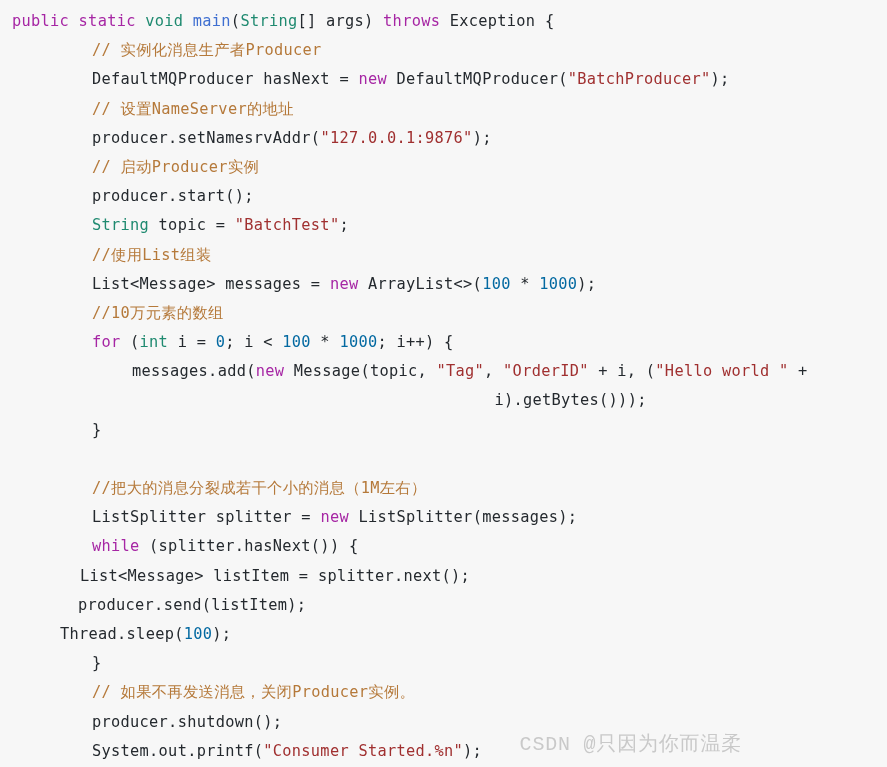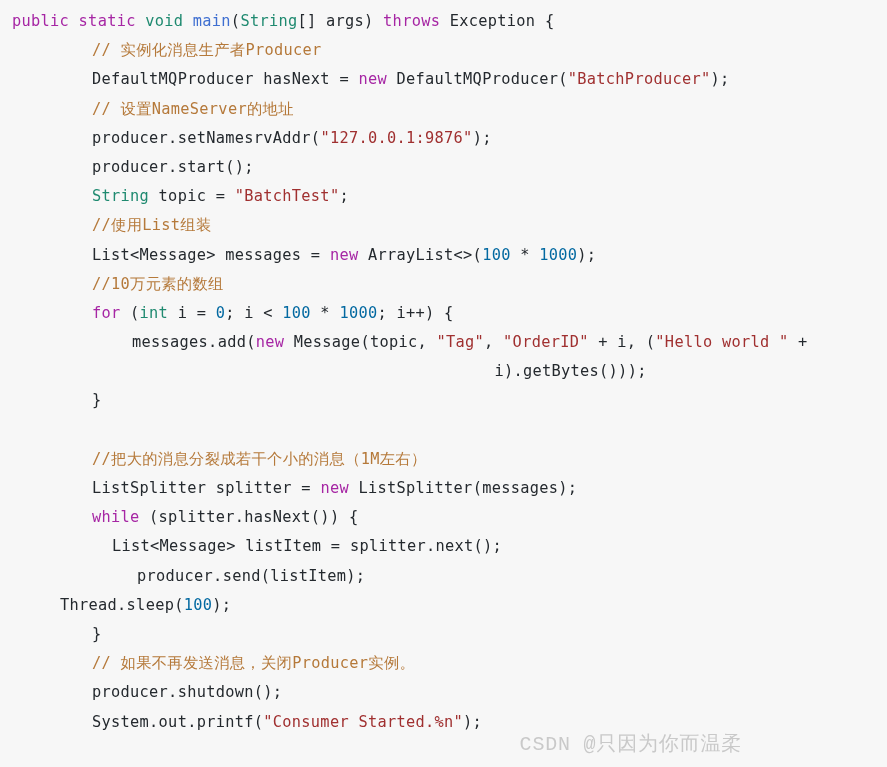--- a/index.html
+++ b/index.html
@@ -64,20 +64,21 @@
   <div class="code-line" style="padding-left:12px;"><span class="tok-kw">public</span><span class="tok-plain"> </span><span class="tok-kw">static</span><span class="tok-plain"> </span><span class="tok-type">void</span><span class="tok-plain"> </span><span class="tok-fn">main</span><span class="tok-punct">(</span><span class="tok-type">String</span><span class="tok-punct">[] </span><span class="tok-plain">args</span><span class="tok-punct">) </span><span class="tok-kw">throws</span><span class="tok-plain"> Exception </span><span class="tok-punct">{</span></div>
 
   <div class="code-line" style="padding-left:92px;"><span class="tok-cmt">// <span class="cn">实例化消息生产者</span>Producer</span></div>
 
   <div class="code-line" style="padding-left:92px;"><span class="tok-plain">DefaultMQProducer hasNext </span><span class="tok-punct">= </span><span class="tok-kw">new</span><span class="tok-plain"> DefaultMQProducer</span><span class="tok-punct">(</span><span class="tok-str">"BatchProducer"</span><span class="tok-punct">);</span></div>
 
   <div class="code-line" style="padding-left:92px;"><span class="tok-cmt">// <span class="cn">设置</span>NameServer<span class="cn">的地址</span></span></div>
 
   <div class="code-line" style="padding-left:92px;"><span class="tok-plain">producer.setNamesrvAddr</span><span class="tok-punct">(</span><span class="tok-str">"127.0.0.1:9876"</span><span class="tok-punct">);</span></div>
 
+  <div class="code-line" style="padding-left:92px;"><span class="tok-cmt">// <span class="cn">启动</span>Producer<span class="cn">实例</span></span></div>
 
   <div class="code-line" style="padding-left:92px;"><span class="tok-plain">producer.start</span><span class="tok-punct">();</span></div>
 
   <div class="code-line" style="padding-left:92px;"><span class="tok-type">String</span><span class="tok-plain"> topic </span><span class="tok-punct">= </span><span class="tok-str">"BatchTest"</span><span class="tok-punct">;</span></div>
 
   <div class="code-line" style="padding-left:92px;"><span class="tok-cmt">//<span class="cn">使用</span>List<span class="cn">组装</span></span></div>
 
   <div class="code-line" style="padding-left:92px;"><span class="tok-plain">List</span><span class="tok-punct">&lt;</span><span class="tok-plain">Message</span><span class="tok-punct">&gt;</span><span class="tok-plain"> messages </span><span class="tok-punct">= </span><span class="tok-kw">new</span><span class="tok-plain"> ArrayList</span><span class="tok-punct">&lt;&gt;(</span><span class="tok-num">100</span><span class="tok-punct"> * </span><span class="tok-num">1000</span><span class="tok-punct">);</span></div>
 
   <div class="code-line" style="padding-left:92px;"><span class="tok-cmt">//10<span class="cn">万元素的数组</span></span></div>
@@ -91,23 +92,23 @@
   <div class="code-line" style="padding-left:92px;"><span class="tok-punct">}</span></div>
 
   <div class="code-line blank">&nbsp;</div>
 
   <div class="code-line" style="padding-left:92px;"><span class="tok-cmt">//<span class="cn">把大的消息分裂成若干个小的消息（</span>1M<span class="cn">左右）</span></span></div>
 
   <div class="code-line" style="padding-left:92px;"><span class="tok-plain">ListSplitter splitter </span><span class="tok-punct">= </span><span class="tok-kw">new</span><span class="tok-plain"> ListSplitter</span><span class="tok-punct">(</span><span class="tok-plain">messages</span><span class="tok-punct">);</span></div>
 
   <div class="code-line" style="padding-left:92px;"><span class="tok-kw">while</span><span class="tok-punct"> (</span><span class="tok-plain">splitter.hasNext</span><span class="tok-punct">()) {</span></div>
 
-  <div class="code-line" style="padding-left:112px;"><span class="tok-plain">List</span><span class="tok-punct">&lt;</span><span class="tok-plain">Message</span><span class="tok-punct">&gt;</span><span class="tok-plain"> listItem </span><span class="tok-punct">= </span><span class="tok-plain">splitter.next</span><span class="tok-punct">();</span></div>
+  <div class="code-line" style="padding-left:80px;"><span class="tok-plain">List</span><span class="tok-punct">&lt;</span><span class="tok-plain">Message</span><span class="tok-punct">&gt;</span><span class="tok-plain"> listItem </span><span class="tok-punct">= </span><span class="tok-plain">splitter.next</span><span class="tok-punct">();</span></div>
 
-  <div class="code-line" style="padding-left:116px;margin-left:21px;"><span class="tok-plain">producer.send</span><span class="tok-punct">(</span><span class="tok-plain">listItem</span><span class="tok-punct">);</span></div>
+  <div class="code-line" style="padding-left:78px;"><span class="tok-plain">producer.send</span><span class="tok-punct">(</span><span class="tok-plain">listItem</span><span class="tok-punct">);</span></div>
 
   <div class="code-line" style="padding-left:60px;"><span class="tok-plain">Thread.sleep</span><span class="tok-punct">(</span><span class="tok-num">100</span><span class="tok-punct">);</span></div>
 
   <div class="code-line" style="padding-left:92px;"><span class="tok-punct">}</span></div>
 
   <div class="code-line" style="padding-left:92px;"><span class="tok-cmt">// <span class="cn">如果不再发送消息，关闭</span>Producer<span class="cn">实例。</span></span></div>
 
   <div class="code-line" style="padding-left:92px;"><span class="tok-plain">producer.shutdown</span><span class="tok-punct">();</span></div>
 
   <div class="code-line" style="padding-left:92px;"><span class="tok-plain">System.out.printf</span><span class="tok-punct">(</span><span class="tok-str">"Consumer Started.%n"</span><span class="tok-punct">);</span></div>

